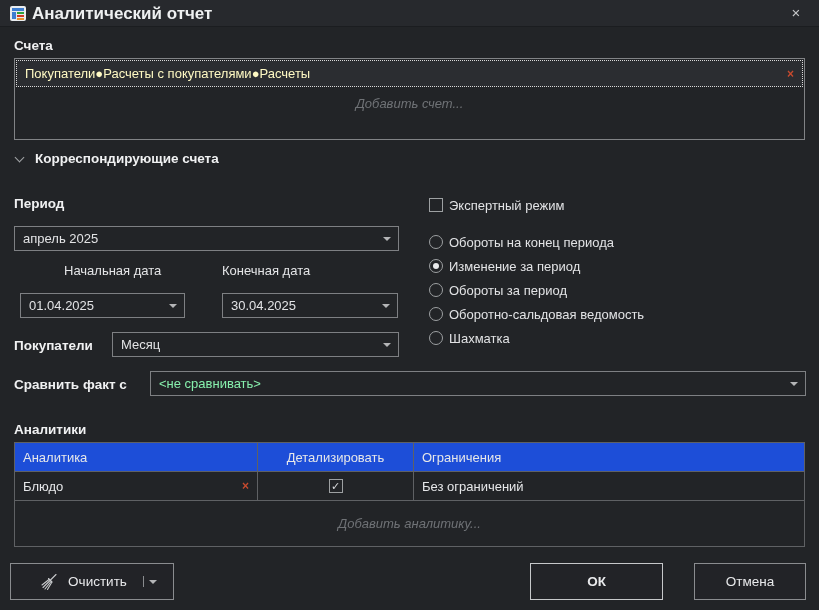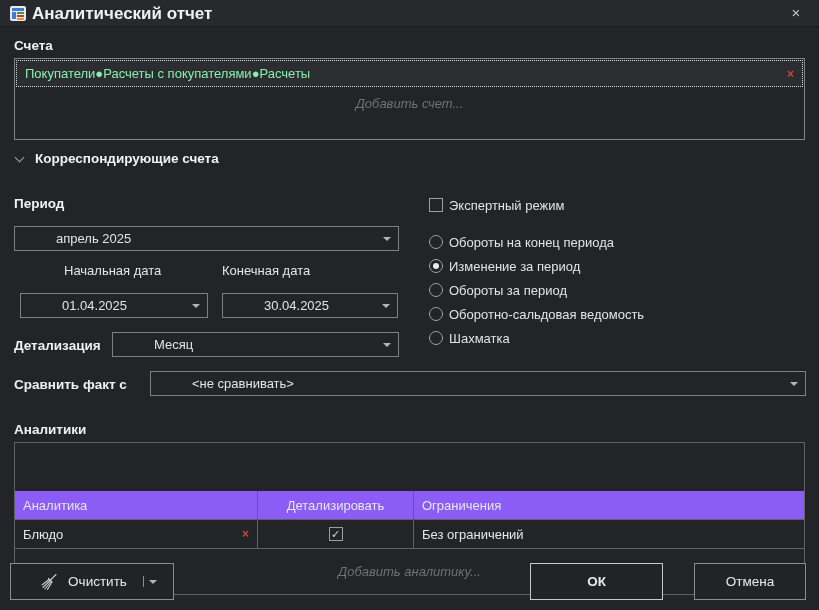--- a/index.html
+++ b/index.html
@@ -25,53 +25,53 @@
     line-height:26px; text-align:center; color:#c6c7c9; font-size:15px; cursor:pointer; }
   
   .bold-label { position:absolute; font-weight:bold; font-size:13.5px; color:#f0f1f2; }
   .field-label { position:absolute; color:#e4e5e7; }
   
   .accounts-box { position:absolute; left:14px; top:58px; width:791px; height:82px;
     border:1px solid #818386; box-sizing:border-box; }
   .account-row { position:absolute; left:1px; top:1px; right:1px; height:27px;
     background:#2b2d31; border:1px dotted #d9d9d9; box-sizing:border-box;
     display:flex; align-items:center; padding:0 8px; cursor:pointer; }
-  .account-row .row-text { color:#86efac; }
+  .account-row .row-text { color:#fef9c3; }
   .remove-x { margin-left:auto; color:#c74a2e; font-weight:bold; font-size:12px; cursor:pointer; }
   .box-placeholder { position:absolute; left:0; top:37px; width:100%; text-align:center;
     font-style:italic; color:#6f7276; cursor:text; }
   
   .collapse-header { position:absolute; left:16px; top:151px; display:flex;
     align-items:center; cursor:pointer; }
   .chevron { width:6px; height:6px; border-right:1.6px solid #a2a4a6;
     border-bottom:1.6px solid #a2a4a6; transform:rotate(45deg); margin:-3px 12px 0 0; }
   .collapse-header .lbl { font-weight:bold; font-size:13.5px; color:#f0f1f2; }
   
   .combo { position:absolute; height:25px; background:#222427; border:1px solid #7e8083;
     box-sizing:border-box; display:flex; align-items:center; padding:0 22px 0 8px;
     cursor:pointer; }
-  .combo .ctext { color:#e2e3e5; white-space:nowrap;margin-left:33px; }
+  .combo .ctext { color:#e2e3e5; white-space:nowrap; }
   .combo .arrow, .clear-arrow .arrow { width:0; height:0; border-left:4px solid transparent;
     border-right:4px solid transparent; border-top:4px solid #b4b5b7; }
   .combo .arrow { position:absolute; right:7px; top:50%; margin-top:-2px; }
   
   .checkbox { position:absolute; width:14px; height:14px; border:1px solid #9da0a2;
     box-sizing:border-box; background:transparent; cursor:pointer; }
   .checkbox.checked { display:flex; align-items:center; justify-content:center; }
   .checkbox.checked::after { content:"✓"; color:#dadbdd; font-size:11px; line-height:1; }
   .radio { position:absolute; width:14px; height:14px; border:1px solid #9da0a2;
     border-radius:50%; box-sizing:border-box; cursor:pointer; }
   .radio.checked::after { content:""; position:absolute; left:3px; top:3px;
     width:6px; height:6px; border-radius:50%; background:#e9eaec; }
   .opt-label { position:absolute; color:#e2e3e5; cursor:pointer; }
   
   .analytics-table { position:absolute; left:14px; top:442px; width:791px;
     border:1px solid #5f6164; box-sizing:border-box; }
   .t-row { display:flex; height:28px; border-bottom:1px solid #5f6164; }
-  .t-row.header { background:#8b5cf6;margin-top:48px; }
+  .t-row.header { background:#1d4ed8; }
   .t-cell { box-sizing:border-box; border-right:1px solid #5f6164; display:flex;
     align-items:center; padding:0 8px; color:#e6e7e9; }
   .t-cell:last-child { border-right:none; }
   .c1 { width:243px; } .c2 { width:156px; justify-content:center; } .c3 { flex:1; }
   .t-check { position:relative; width:14px; height:14px; }
   .t-placeholder { display:flex; height:45px; align-items:center; justify-content:center;
     font-style:italic; color:#6f7276; border-bottom:none; cursor:text; }
   
   .btn { position:absolute; top:563px; height:37px; background:#222327;
     border:1px solid #8a8c8f; box-sizing:border-box; display:flex; align-items:center;
@@ -115,38 +115,38 @@
   </div>
 
   <div class="bold-label" style="left:14px; top:196px;">Период</div>
   <div class="combo" style="left:14px; top:226px; width:385px;">
     <span class="ctext">апрель 2025</span>
     <span class="arrow"></span>
   </div>
 
   <div class="field-label" style="left:20px; top:263px;margin-left:44px;">Начальная дата</div>
   <div class="field-label" style="left:222px; top:263px;">Конечная дата</div>
-  <div class="combo" style="left:20px; top:293px; width:188px;">
+  <div class="combo" style="left:20px; top:293px; width:165px;">
     <span class="ctext">01.04.2025</span>
     <span class="arrow"></span>
   </div>
   <div class="combo" style="left:222px; top:293px; width:176px;">
     <span class="ctext">30.04.2025</span>
     <span class="arrow"></span>
   </div>
 
-  <div class="bold-label" style="left:14px; top:338px;">Детализация</div>
+  <div class="bold-label" style="left:14px; top:338px;">Покупатели</div>
   <div class="combo" style="left:112px; top:332px; width:287px;">
     <span class="ctext">Месяц</span>
     <span class="arrow"></span>
   </div>
 
   <div class="bold-label" style="left:14px; top:377px;text-align:right;">Сравнить факт с</div>
   <div class="combo" style="left:150px; top:371px; width:656px;">
-    <span class="ctext" style="color:#e5e5e5;">&lt;не сравнивать&gt;</span>
+    <span class="ctext" style="color:#86efac;">&lt;не сравнивать&gt;</span>
     <span class="arrow"></span>
   </div>
 
   <span class="checkbox" style="left:429px; top:198px;"></span>
   <span class="opt-label" style="left:449px; top:198px;">Экспертный режим</span>
 
   <span class="radio" style="left:429px; top:235px;"></span>
   <span class="opt-label" style="left:449px; top:235px;">Обороты на конец периода</span>
 
   <span class="radio checked" style="left:429px; top:259px;"></span>

